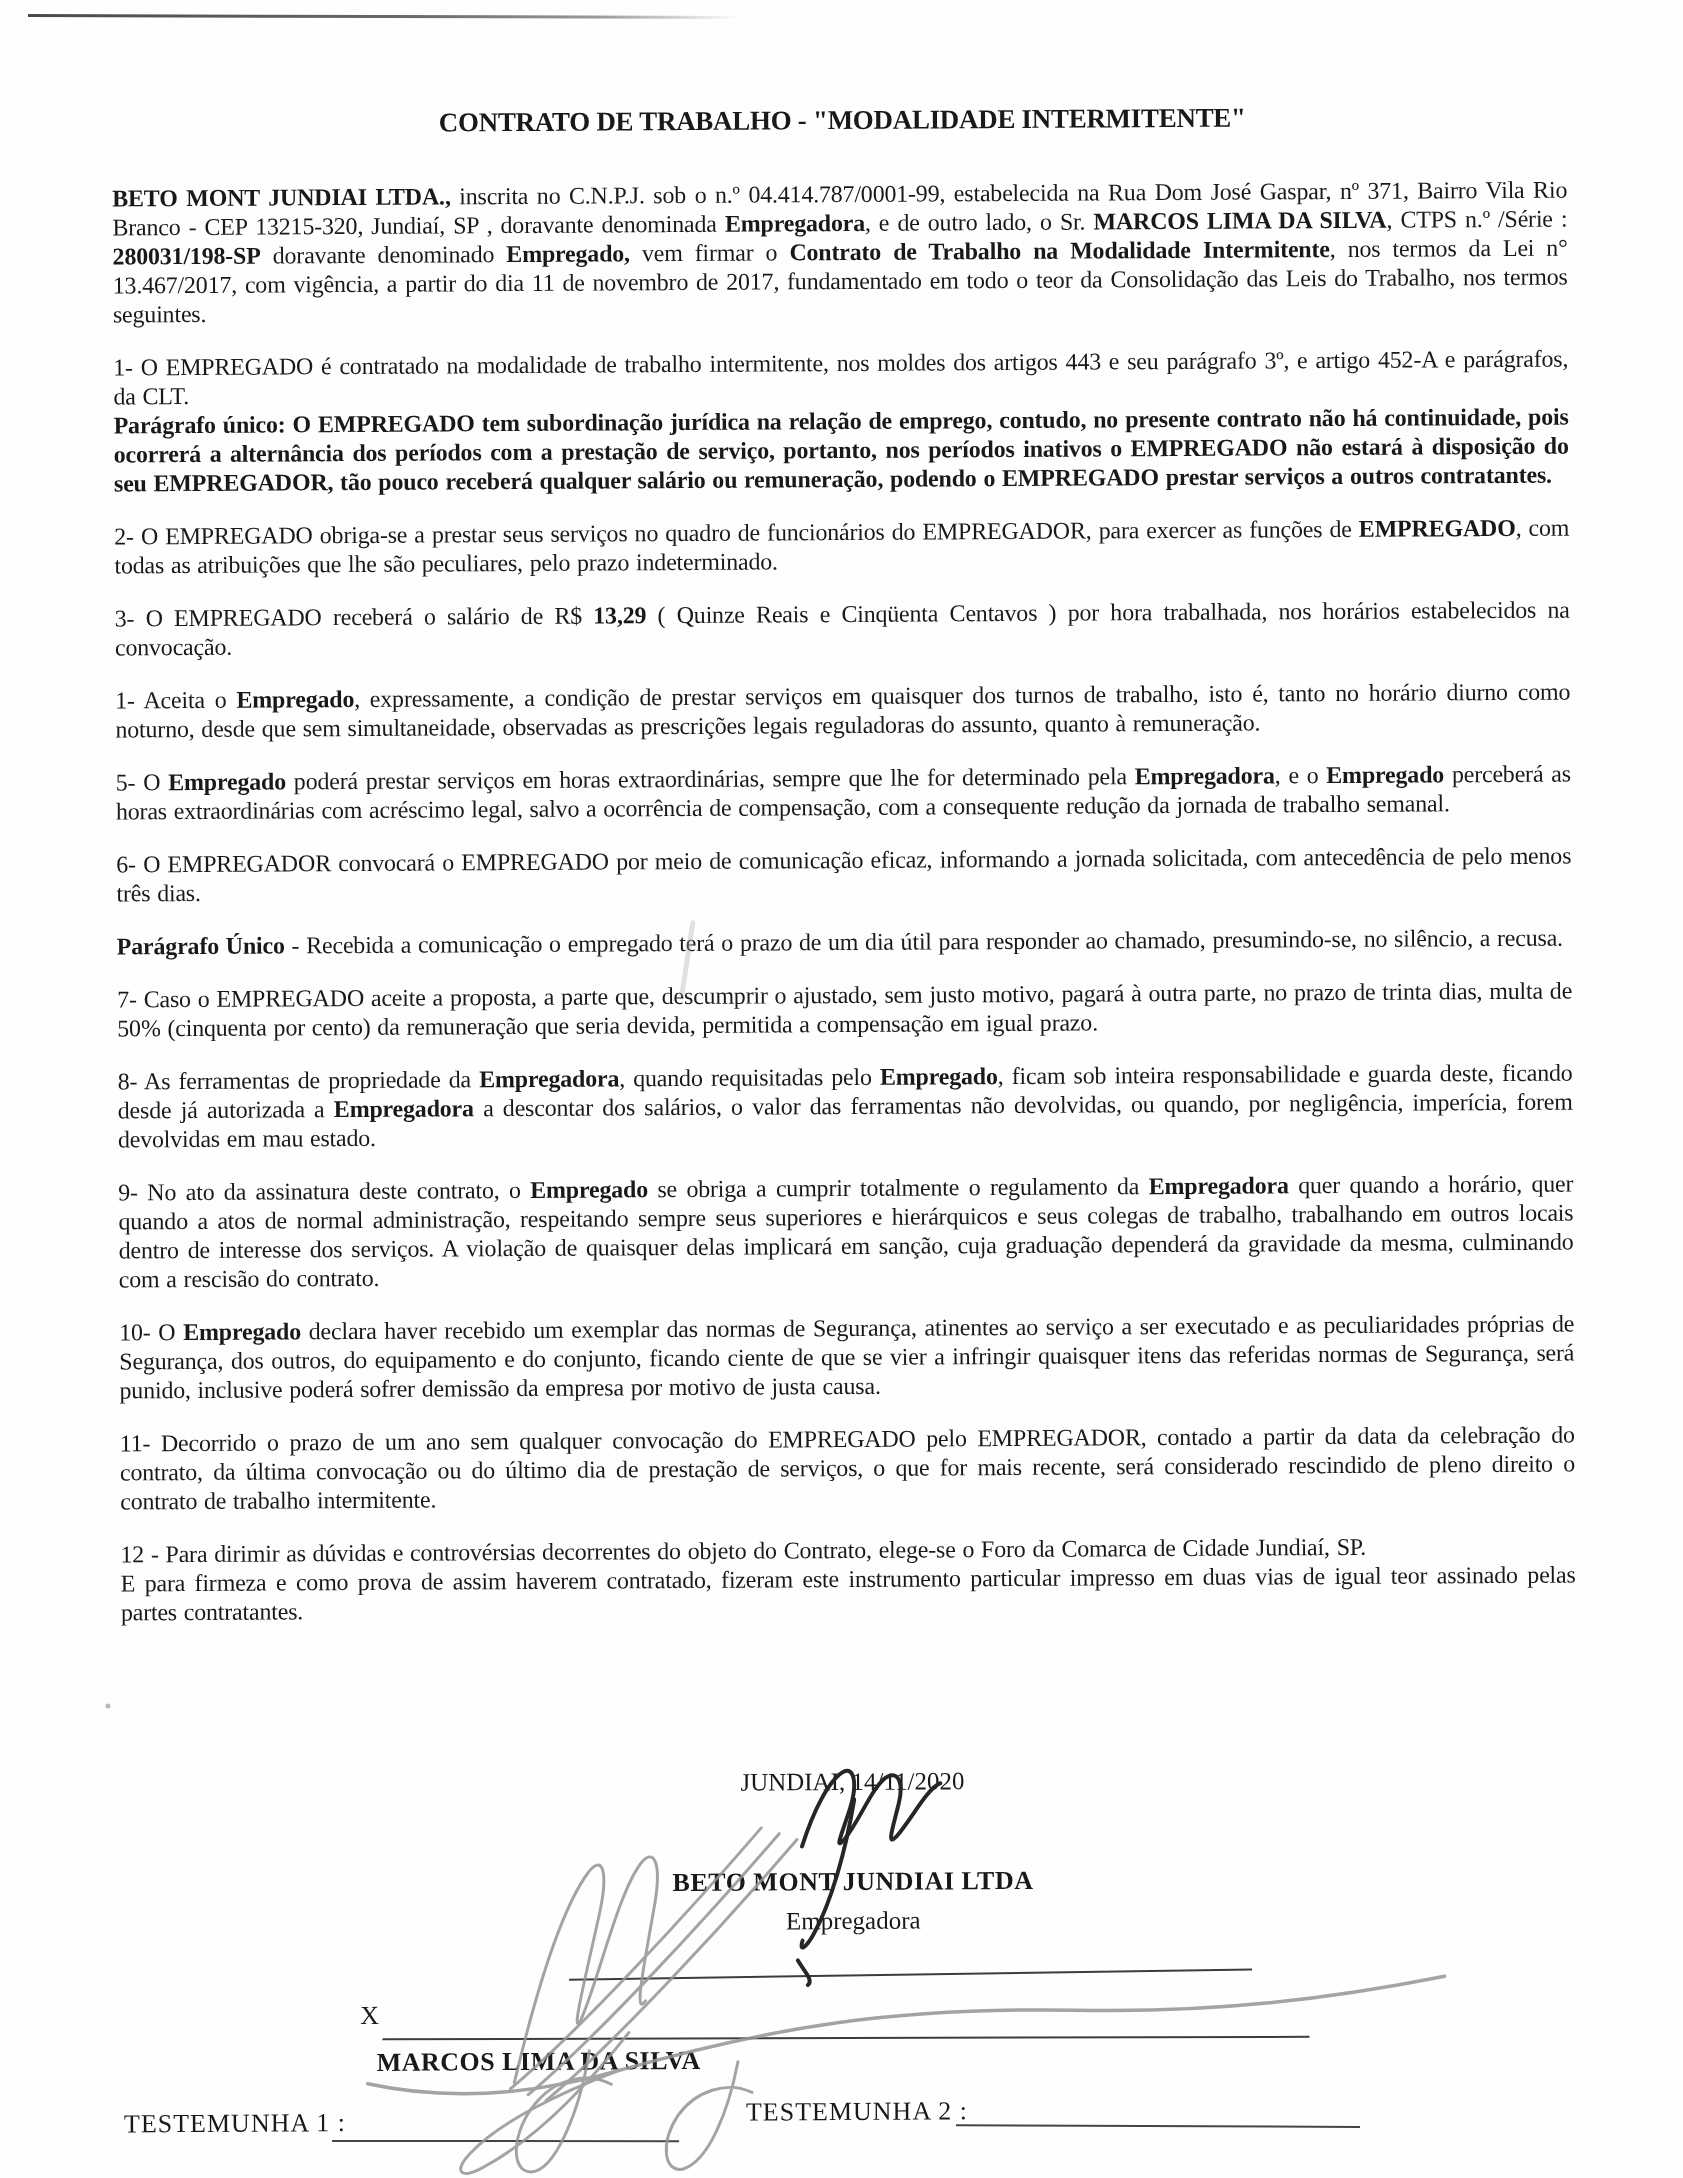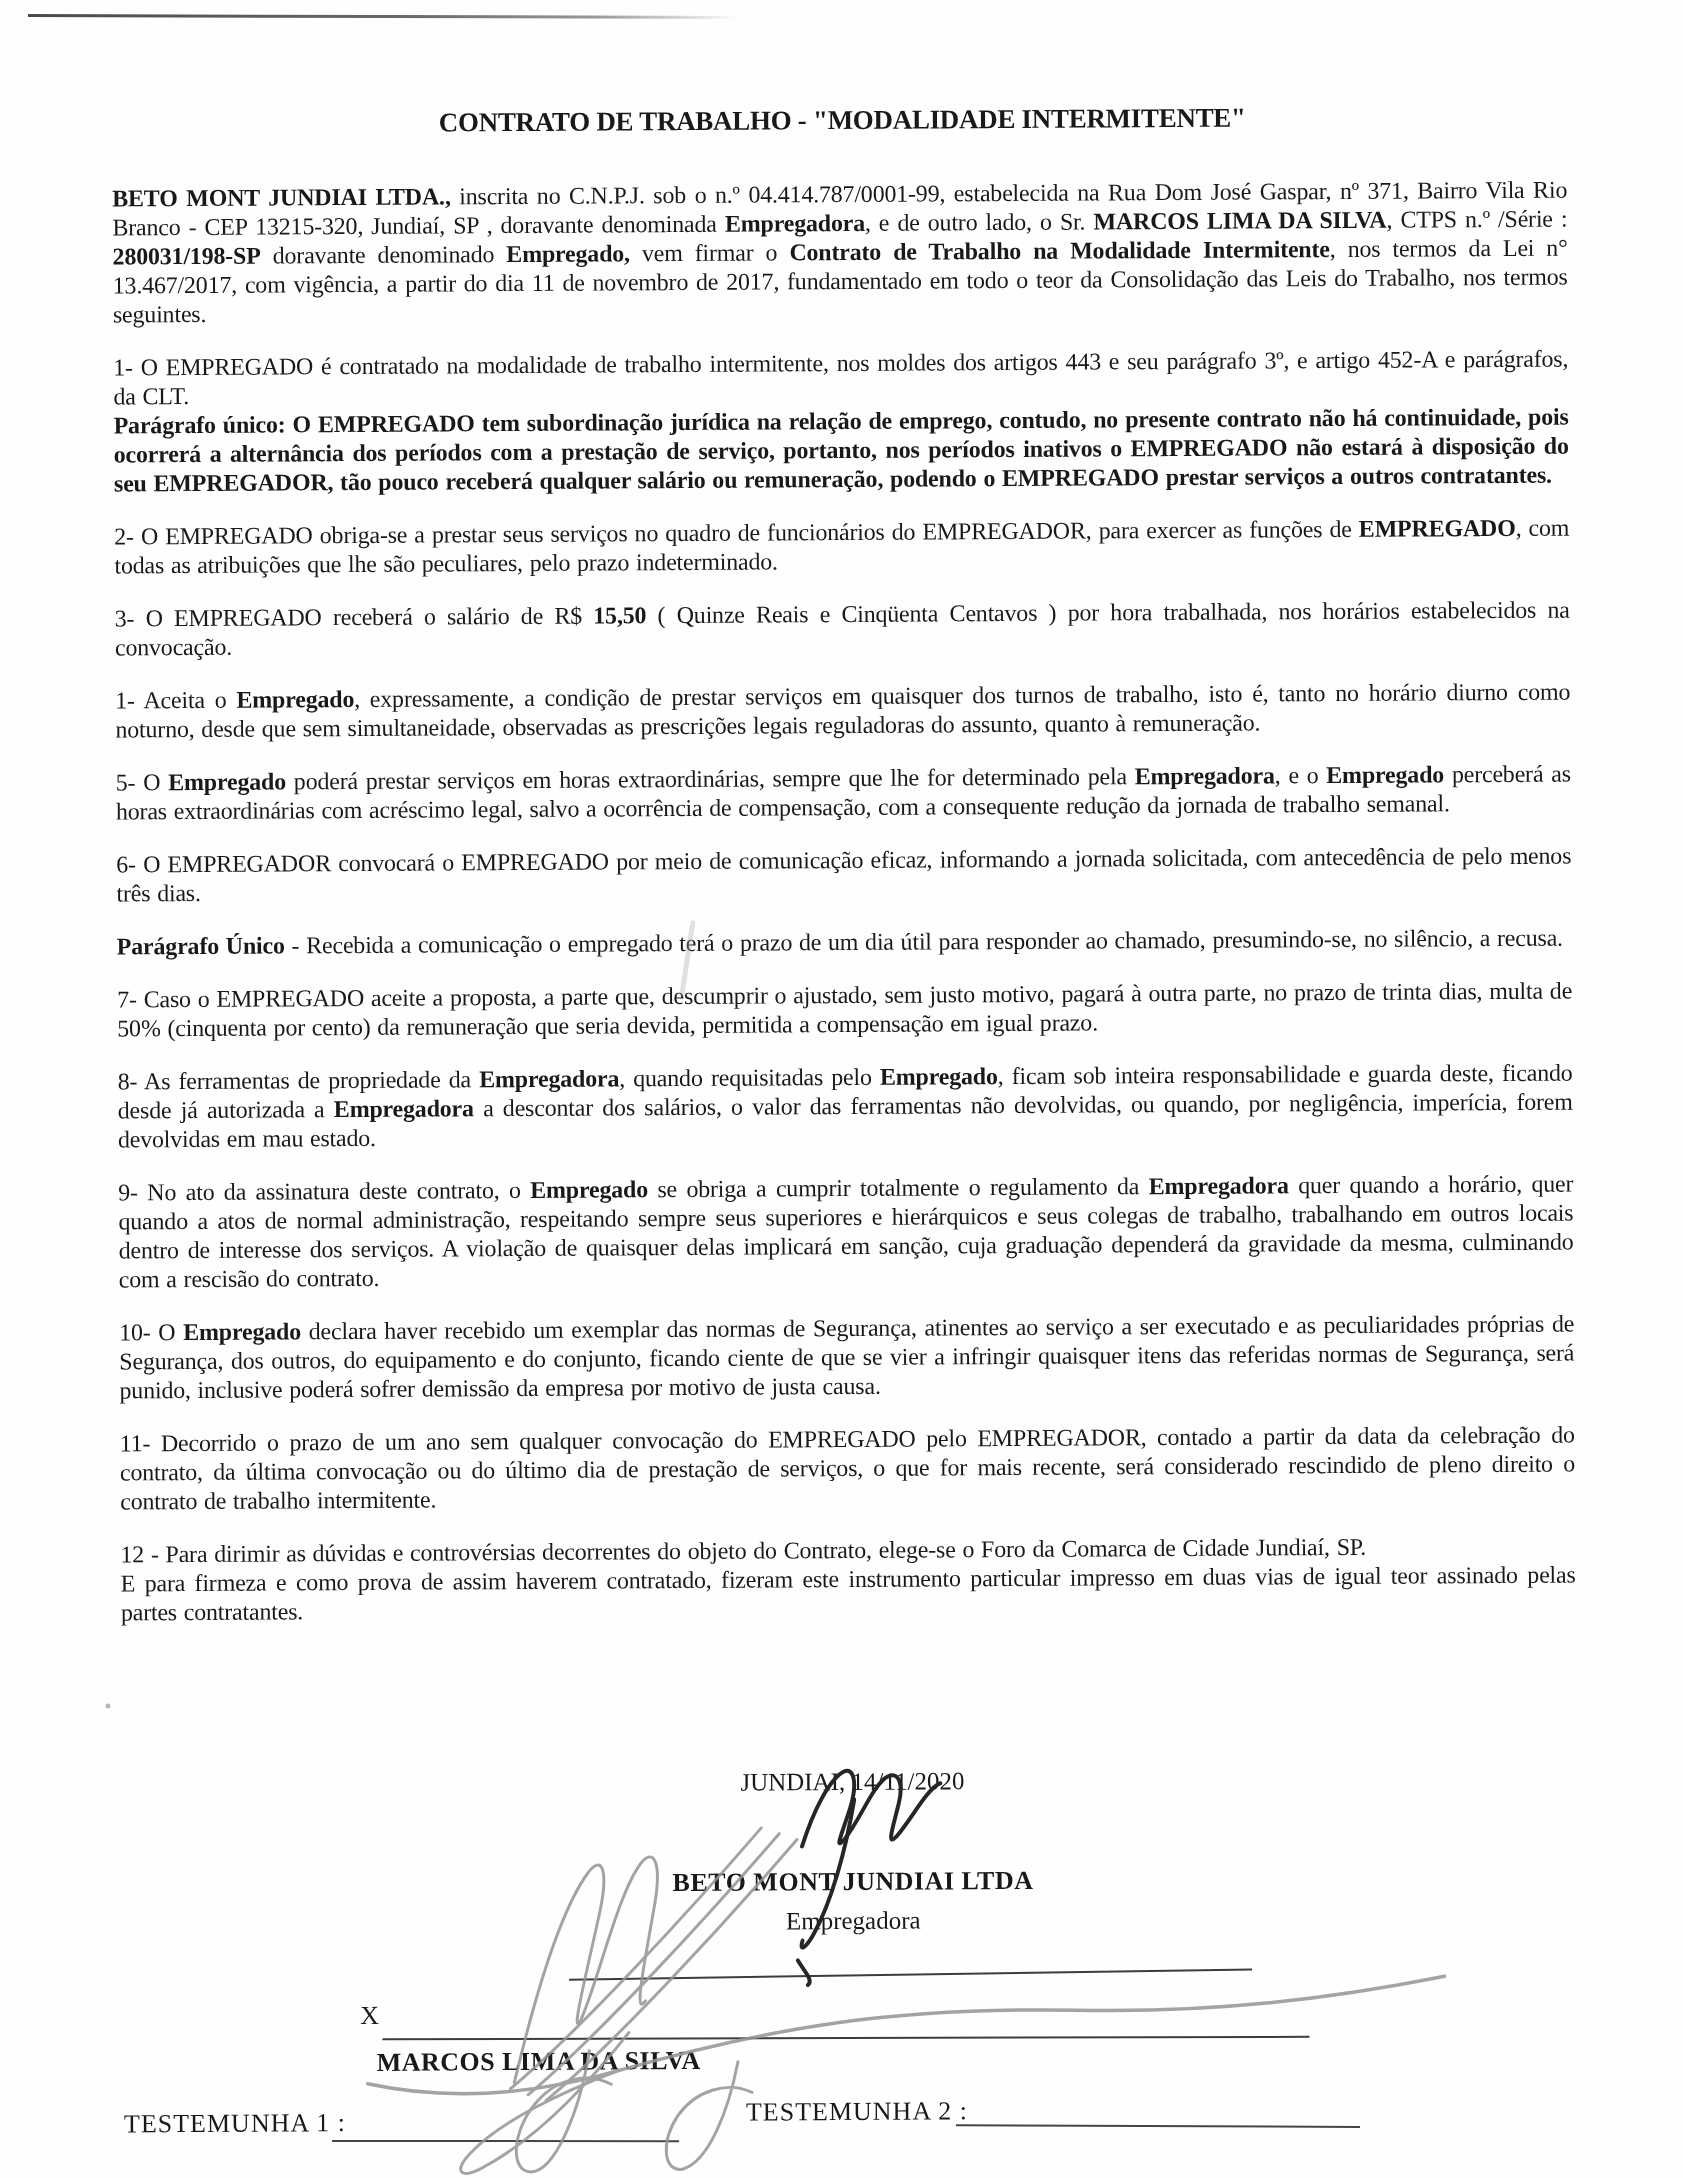--- a/index.html
+++ b/index.html
@@ -57,21 +57,21 @@
 
   <div class="content">
 
     <h1 class="doc-title">CONTRATO DE TRABALHO - "MODALIDADE INTERMITENTE"</h1>
 
     <div class="body-text">
         <p><b>BETO MONT JUNDIAI LTDA., </b><span>inscrita no C.N.P.J. sob o n.º 04.414.787/0001-99,  estabelecida na Rua Dom José Gaspar, nº 371, Bairro Vila Rio Branco - CEP 13215-320, Jundiaí, SP ,  doravante denominada </span><b>Empregadora</b><span>, e de outro lado, o Sr. </span><b>MARCOS LIMA DA SILVA</b><span>, CTPS  n.º /Série : </span><b>280031/198-SP</b><span> doravante denominado </span><b>Empregado,</b><span>  vem firmar o </span><b>Contrato de Trabalho na Modalidade Intermitente</b><span>, nos termos da Lei n° 13.467/2017, com vigência, a partir do dia 11 de novembro de 2017, fundamentado em todo o teor da Consolidação das Leis do Trabalho, nos termos seguintes.</span></p>
         <p><span>1- O EMPREGADO é contratado na modalidade de trabalho intermitente, nos moldes dos artigos 443 e seu parágrafo 3º, e artigo 452-A e parágrafos, da CLT.</span></p>
         <p class="tight"><b>Parágrafo único: O EMPREGADO tem subordinação jurídica na relação de emprego, contudo, no presente contrato não há continuidade, pois ocorrerá a alternância dos períodos com a prestação de serviço, portanto, nos períodos inativos o EMPREGADO não estará à disposição do seu EMPREGADOR, tão pouco receberá qualquer salário ou remuneração, podendo o EMPREGADO prestar serviços a outros contratantes.</b></p>
         <p><span>2- O EMPREGADO obriga-se a prestar seus serviços no quadro de funcionários do EMPREGADOR, para exercer as funções de </span><b>EMPREGADO</b><span>, com todas as atribuições que lhe são peculiares, pelo prazo indeterminado.</span></p>
-        <p><span>3- O EMPREGADO receberá o salário de R$ </span><b>15,50</b><span> ( Quinze Reais  e Cinqüenta  Centavos  ) por hora trabalhada, nos horários estabelecidos na convocação.</span></p>
+        <p><span>3- O EMPREGADO receberá o salário de R$ </span><b>13,29</b><span> ( Quinze Reais  e Cinqüenta  Centavos  ) por hora trabalhada, nos horários estabelecidos na convocação.</span></p>
         <p><span>1- Aceita o </span><b>Empregado</b><span>, expressamente, a condição de prestar serviços em quaisquer dos turnos de trabalho, isto é, tanto no horário diurno como noturno, desde que sem simultaneidade, observadas as prescrições legais reguladoras do assunto, quanto à remuneração.</span></p>
         <p><span>5- O </span><b>Empregado</b><span> poderá prestar serviços em horas extraordinárias, sempre que lhe for determinado pela </span><b>Empregadora</b><span>, e o </span><b>Empregado</b><span> perceberá as horas extraordinárias com acréscimo legal, salvo a ocorrência de compensação, com a consequente redução da jornada de trabalho semanal.</span></p>
         <p><span>6- O EMPREGADOR convocará o EMPREGADO por meio de comunicação eficaz, informando a jornada solicitada, com antecedência de pelo menos três dias.</span></p>
         <p><b>Parágrafo Único</b><span> - Recebida a comunicação o empregado terá o prazo de um dia útil para responder ao chamado, presumindo-se, no silêncio, a recusa.</span></p>
         <p><span>7- Caso o EMPREGADO aceite a proposta, a parte que, descumprir o ajustado,  sem justo motivo, pagará à outra parte, no prazo de trinta dias, multa de 50% (cinquenta por cento) da remuneração que seria devida, permitida a compensação em igual prazo.</span></p>
         <p><span>8- As ferramentas de propriedade da </span><b>Empregadora</b><span>, quando requisitadas pelo </span><b>Empregado</b><span>, ficam sob inteira responsabilidade e guarda deste, ficando desde já autorizada a </span><b>Empregadora</b><span> a descontar dos salários, o valor das ferramentas não devolvidas, ou quando, por negligência, imperícia, forem devolvidas em mau estado.</span></p>
         <p><span>9- No ato da assinatura deste contrato, o </span><b>Empregado</b><span> se obriga a cumprir totalmente o regulamento da </span><b>Empregadora</b><span> quer quando a horário, quer quando a atos de normal administração, respeitando sempre seus superiores e hierárquicos e seus colegas de trabalho, trabalhando em outros locais dentro de interesse dos serviços. A violação de quaisquer delas implicará em sanção, cuja graduação dependerá da gravidade da mesma, culminando com a rescisão do contrato.</span></p>
         <p><span>10- O </span><b>Empregado</b><span> declara haver recebido um exemplar das normas de Segurança, atinentes ao serviço a ser executado e as peculiaridades próprias de Segurança, dos outros, do equipamento e do conjunto, ficando ciente de que se vier a infringir quaisquer itens das referidas normas de Segurança, será punido, inclusive poderá sofrer demissão da empresa por motivo de justa causa.</span></p>
         <p><span>11- Decorrido o prazo de um ano sem qualquer convocação do EMPREGADO pelo EMPREGADOR, contado a partir da data da celebração do contrato, da última convocação ou do último dia de prestação de serviços, o que for mais recente, será considerado rescindido de pleno direito o contrato de trabalho intermitente.</span></p>
         <p><span>12 - Para dirimir as dúvidas e controvérsias decorrentes do objeto do Contrato, elege-se o Foro da Comarca de Cidade Jundiaí, SP.</span></p>

